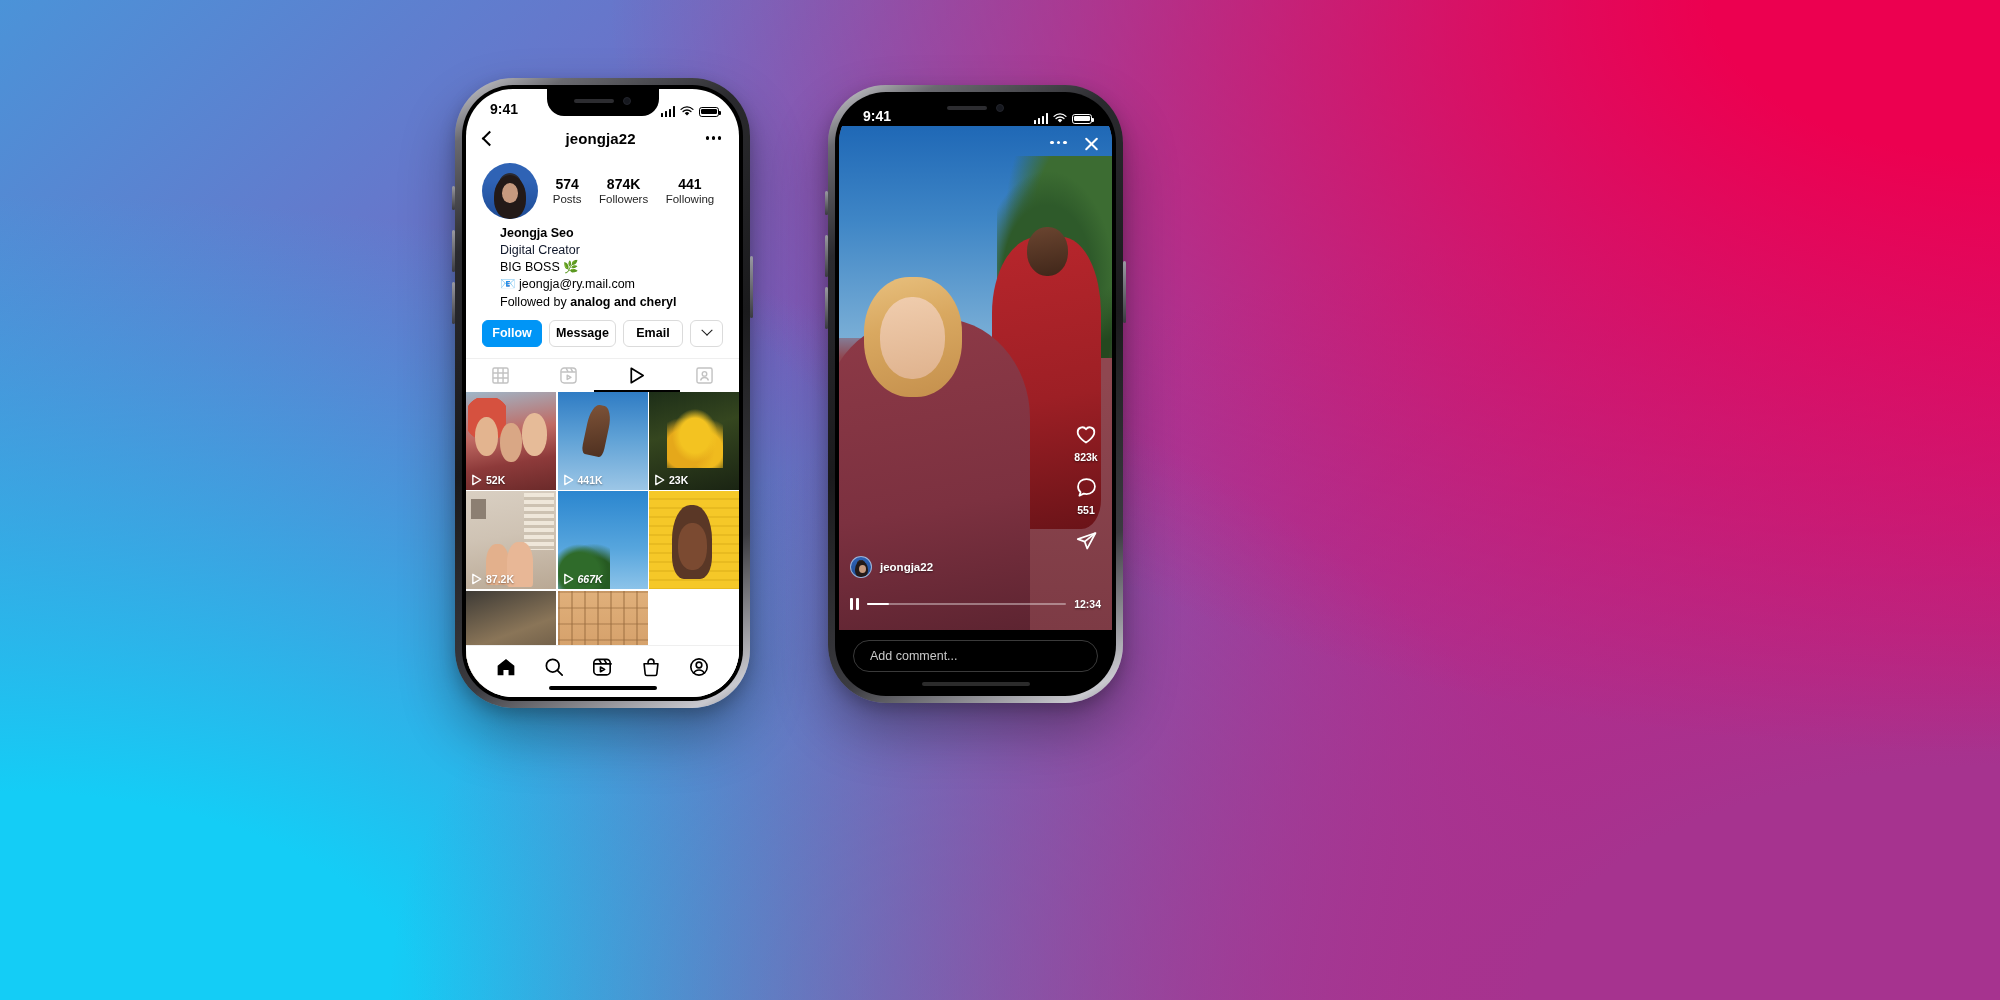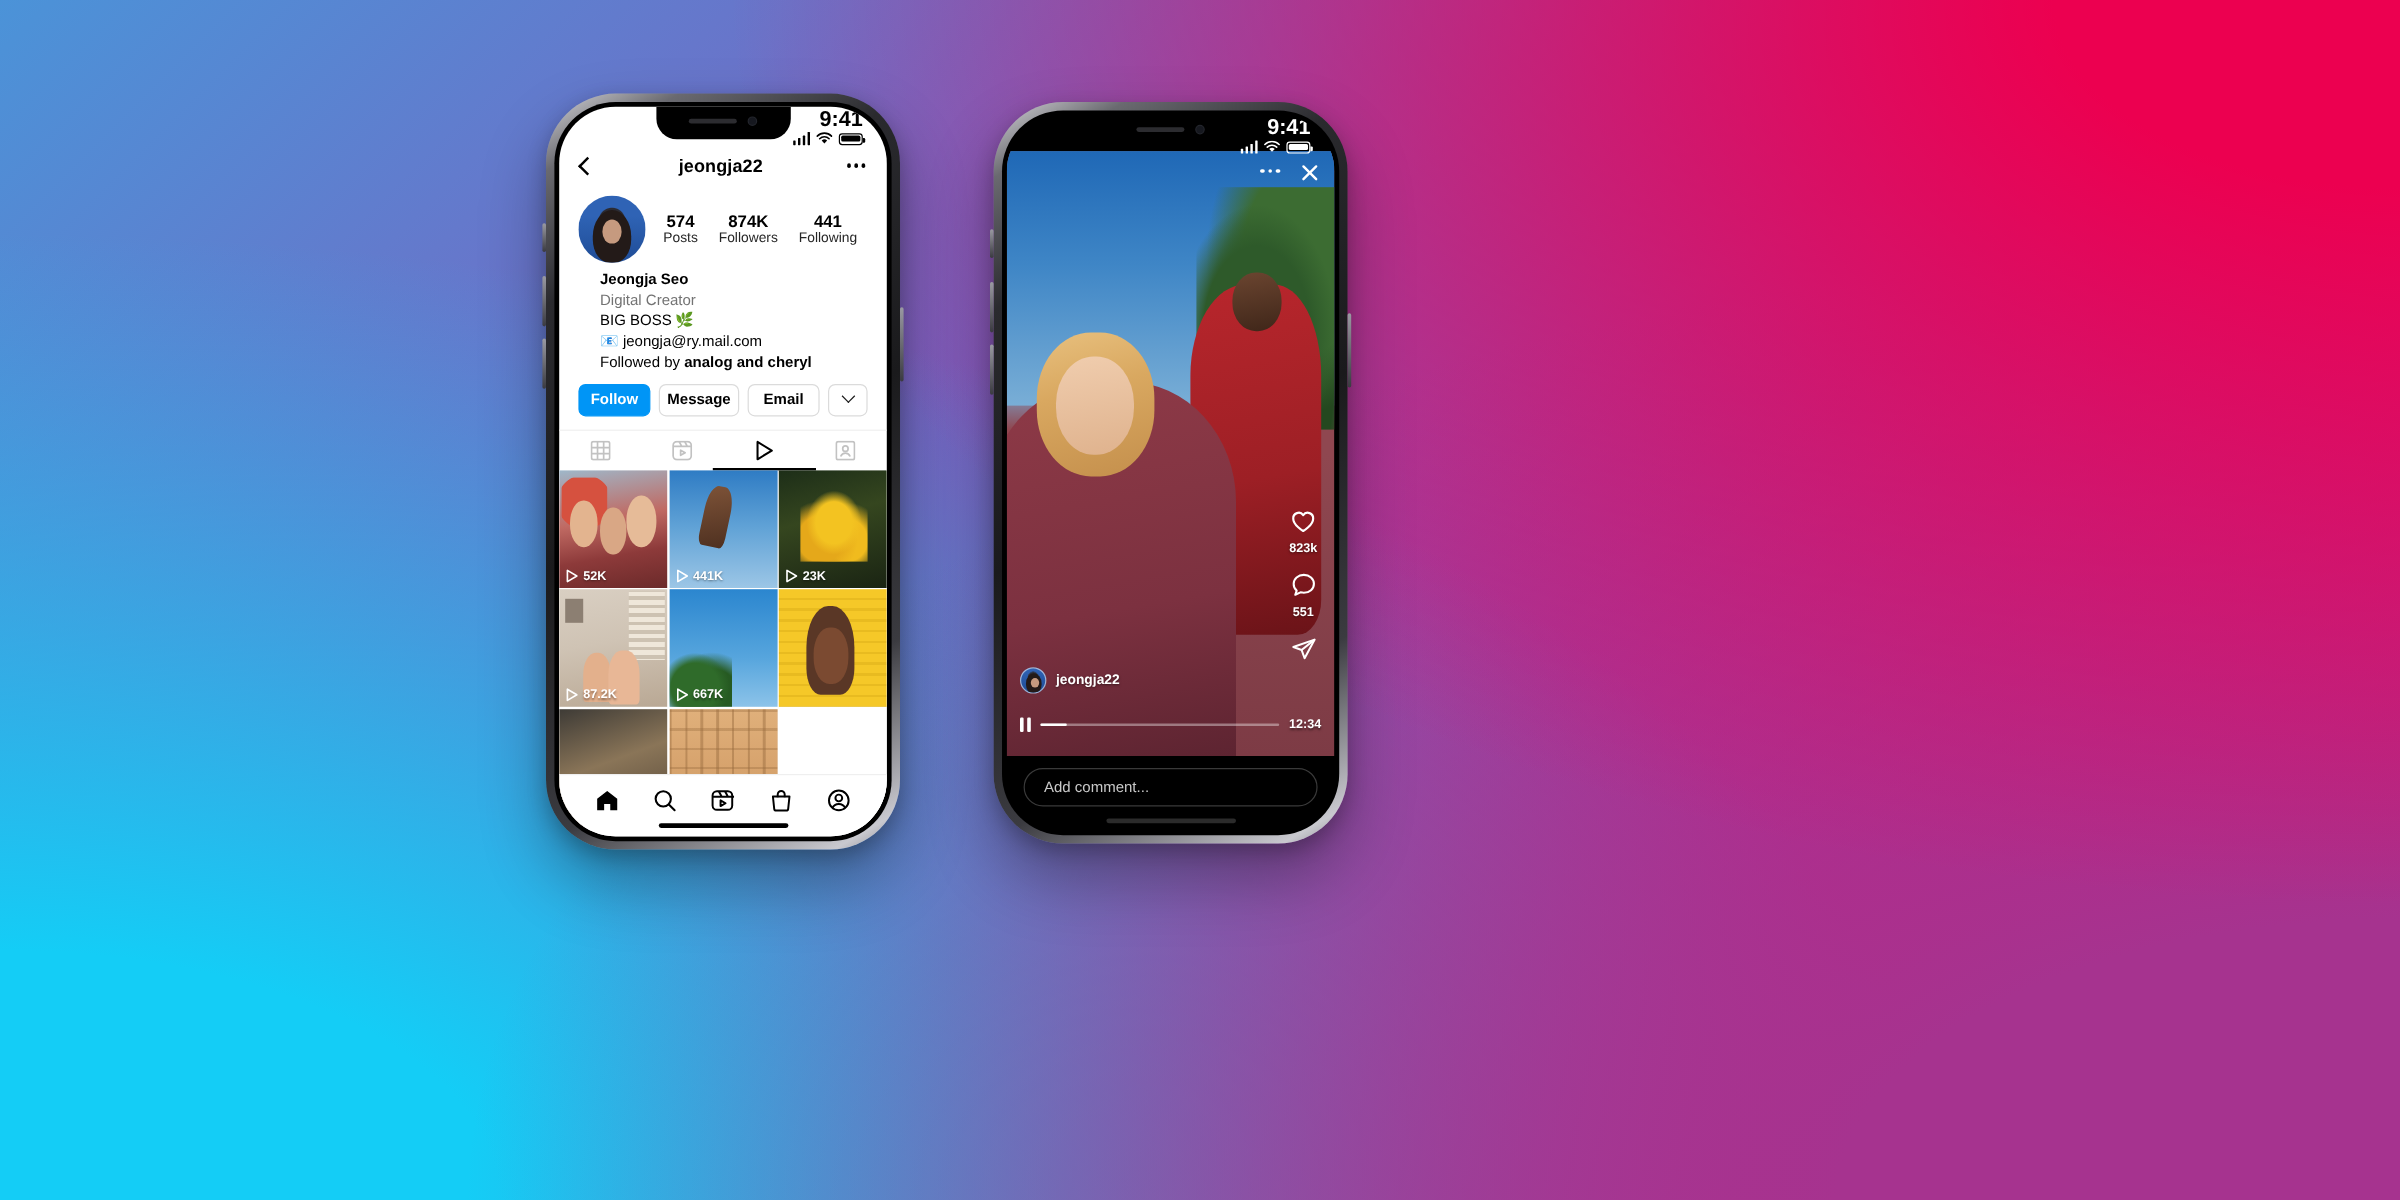--- a/index.html
+++ b/index.html
@@ -52,22 +52,22 @@
   }
   .notch .speaker { width: 40px; height: 4px; border-radius: 3px; background: #2c2c30; margin-top:-4px;}
   .notch .cam { width: 8px; height: 8px; border-radius: 50%; background: #16181f; border:1px solid #23252c; margin-top:-4px;}
   .side-btn { position:absolute; background: linear-gradient(180deg,#9a9aa2,#3a3a40); border-radius:2px; }
 
   
   .statusbar {
     height: 30px;
     display: flex; align-items: flex-end; justify-content: space-between;
     padding: 0 20px 2px 24px;
-    font-size: 18px; font-weight: bold;
-    position: relative; z-index: 30; flex-direction: column;
+    font-size: 14px; font-weight: bold;
+    position: relative; z-index: 30;
   }
   .statusbar.light { color: #000; }
   .statusbar.dark  { color: #fff; }
   .sb-right { display: flex; align-items: center; gap: 5px; }
   .bars { display: flex; align-items: flex-end; gap: 1.5px; height: 11px;}
   .bars i { width: 2.5px; background: currentColor; border-radius: .5px; display:block;}
   .bars i:nth-child(1){height:4px}.bars i:nth-child(2){height:6px}
   .bars i:nth-child(3){height:8.5px}.bars i:nth-child(4){height:11px}
   .batt { width: 20px; height: 10px; border: 1.3px solid currentColor; border-radius: 2.8px; position: relative; }
   .batt::after { content:''; position:absolute; right:-3px; top:3px; width:1.6px; height:4px; background: currentColor; border-radius:0 1px 1px 0;}
@@ -89,21 +89,21 @@
   }
   .avatar::before{ content:''; position:absolute; left:12px; top:12px; width:32px; height:44px; border-radius:50% 50% 44% 44%; background:#231a18;}
   .avatar::after { content:''; position:absolute; left:20px; top:20px; width:16px; height:20px; border-radius:50% 50% 48% 48%; background:#c69a7f;}
   .stats { display:flex; flex:1; justify-content:space-around; padding-left: 6px;}
   .stat { text-align:center; }
   .stat .num { font-size: 14px; font-weight: bold; color:#000; line-height:1.15;}
   .stat .lbl { font-size: 11.5px; color:#262626; line-height:1.25;}
 
   .bio { padding: 4px 16px 0 34px; line-height: 1.37; }
   .bio .name { font-size: 12.5px; font-weight: bold; color:#000; }
-  .bio .cat  { font-size: 12.5px; color:#737373; }
+  .bio .cat  { font-size: 12.5px; color:#0f172a; }
   .bio .line { font-size: 12.5px; color:#000; }
   .bio .fb   { font-size: 12.5px; color:#000; }
   .bio .fb b { font-weight: bold; }
 
   .actions { display:flex; gap:7px; padding: 9px 16px 0 16px; }
   .btn { height: 27px; border-radius: 6px; display:flex; align-items:center; justify-content:center;
          font-size: 12.5px; font-weight: bold; border: 1px solid #dbdbdb; background:#fff; color:#000; }
   .btn.primary { background:#0095f6; color:#fff; border-color:#0095f6; flex: 1.12; }
   .btn.msg { flex: 1.25; }
   .btn.email { flex: 1.12; }
@@ -347,21 +347,21 @@
             <div style="position:absolute;left:6%;top:8%;width:16%;height:20%;background:#8c7f72;"></div>
             <div style="position:absolute;left:22%;bottom:4%;width:26%;height:42%;border-radius:44% 44% 10% 10%;background:#e3b08c;"></div>
             <div style="position:absolute;left:46%;bottom:2%;width:28%;height:46%;border-radius:44% 44% 10% 10%;background:#e8b796;"></div>
             <div class="views">
               <svg class="tri" viewBox="0 0 12 13">
                   <path d="M2 1.4v10.2L10.6 6.5z" fill="none" stroke="#fff" stroke-width="1.5" stroke-linejoin="round"></path>
                 </svg>
               <span>87.2K</span>
             </div>
           </div>
-          <div class="cell" style="background:linear-gradient(180deg,#2b86cf 0%,#56a5dd 58%,#8cc3e9 100%);">
+          <div class="cell" style="background:linear-gradient(180deg,#2b86cf 0%,#56a5dd 58%,#8cc3e9 100%);font-style:italic;">
             <div style="position:absolute;left:-4%;bottom:-4%;width:62%;height:52%;background:radial-gradient(ellipse at 45% 60%,#2f6b2a 0 46%,rgba(47,107,42,0) 66%),radial-gradient(ellipse at 70% 80%,#265a22 0 44%,rgba(38,90,34,0) 68%);"></div>
             <div class="views">
               <svg class="tri" viewBox="0 0 12 13">
                   <path d="M2 1.4v10.2L10.6 6.5z" fill="none" stroke="#fff" stroke-width="1.5" stroke-linejoin="round"></path>
                 </svg>
               <span>667K</span>
             </div>
           </div>
 
           <div class="cell" style="background:repeating-linear-gradient(180deg,#f5c828 0 7px,#e8bb20 7px 9px);">

